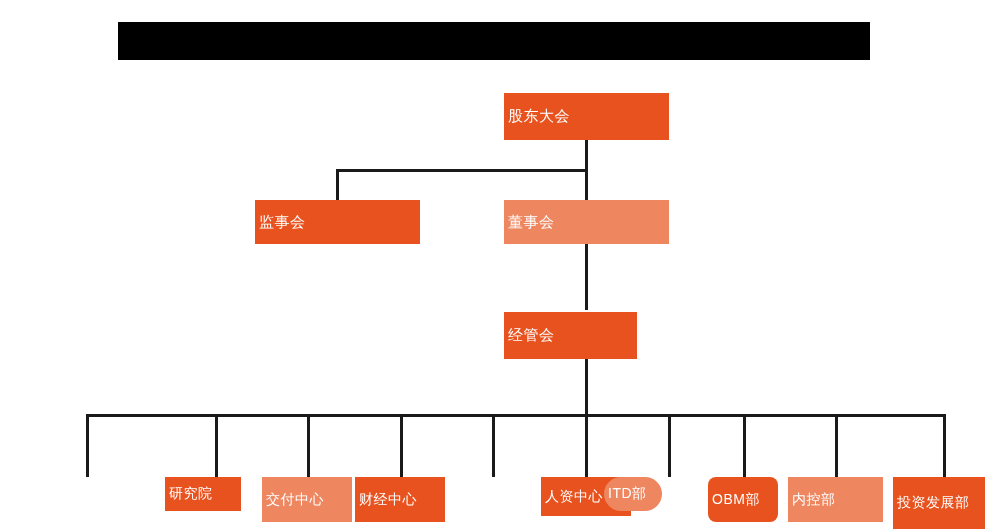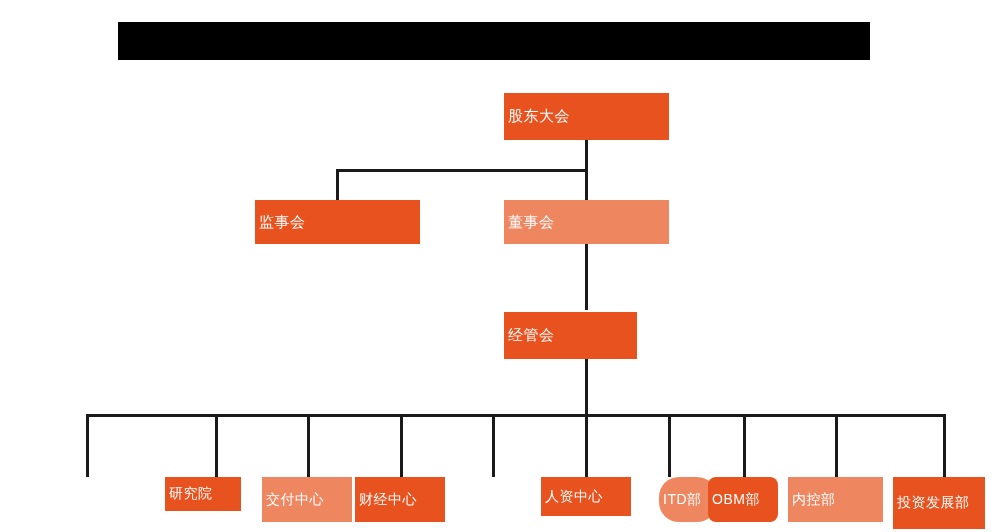--- a/index.html
+++ b/index.html
@@ -120,21 +120,21 @@
 
   <div class="node dark f14" style="left:355px; top:477px; width:90px; height:45px;">
     <span class="label">财经中心</span>
   </div>
 
 
   <div class="node dark f14" style="left:541px; top:477px; width:90px; height:39px;">
     <span class="label">人资中心</span>
   </div>
 
-  <div class="node light f14" style="left:659px; top:477px; width:58px; height:45px;border-radius:20px;">
+  <div class="node light f14" style="left:604px; top:477px; width:58px; height:34px;border-radius:20px;">
     <span class="label">ITD部</span>
   </div>
 
   <div class="node dark f14" style="left:708px; top:477px; width:70px; height:45px;border-radius:8px;">
     <span class="label">OBM部</span>
   </div>
 
   <div class="node light f14" style="left:788px; top:477px; width:95px; height:45px;">
     <span class="label">内控部</span>
   </div>

